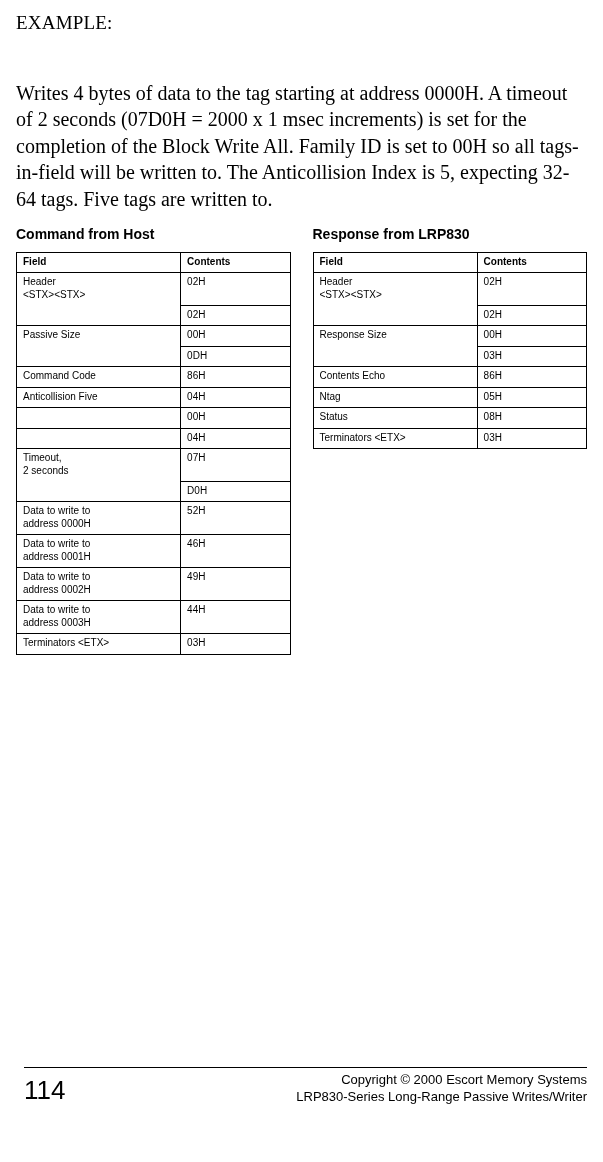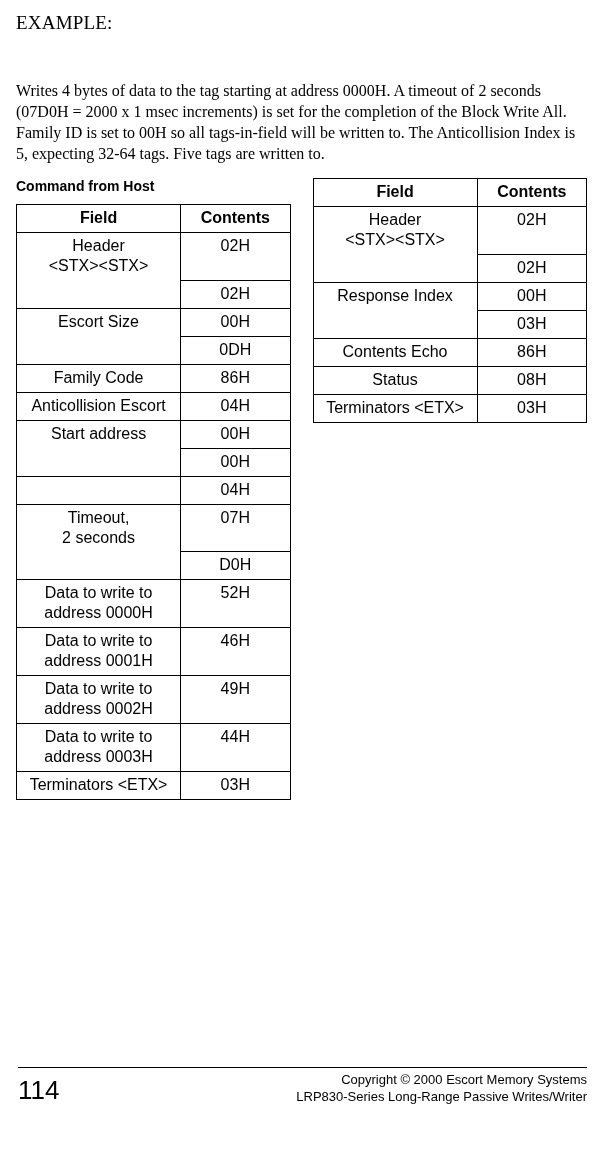--- a/index.html
+++ b/index.html
@@ -1,30 +1,30 @@
 <!DOCTYPE html>
 <html><head>
 <meta charset="utf-8">
 <style>
   * { box-sizing: border-box; margin: 0; padding: 0; }
   html, body { width: 603px; height: 1162px; background: #fff; font-family: "Times New Roman", Times, serif; color: #000; }
   .page { width: 603px; height: 1122px; position: relative; padding: 12px 16px 0 16px; }
   .example-label { font-size: 19px; letter-spacing: 0.2px; margin-bottom: 2px; }
-  .intro { font-size: 16px; line-height: 1.32; margin-bottom: 14px; margin-top: 46px; }
+  .intro { font-size: 20px; line-height: 1.32; margin-bottom: 14px; margin-top: 46px; }
   .columns { display: flex; gap: 22px; }
   .col { flex: 1 1 0; }
   .section-title { font-family: Arial, Helvetica, sans-serif; font-weight: bold; font-size: 14px; margin-bottom: 10px; }
   table { border-collapse: collapse; width: 100%; table-layout: fixed; }
   col.field-col { width: 60%; }
   col.contents-col { width: 40%; }
-  th, td { border: 1px solid #000; padding: 3px 6px 4px 6px; font-family: Arial, Helvetica, sans-serif; font-size: 16px; text-align: center; vertical-align: top; line-height: 1.25; }
+  th, td { border: 1px solid #000; padding: 3px 6px 4px 6px; font-family: Arial, Helvetica, sans-serif; font-size: 10px; text-align: left; vertical-align: top; line-height: 1.25; }
   th { font-weight: bold; }
   .no-bottom { border-bottom: none; }
   .no-top { border-top: none; }
-  .footer { position: absolute; left: 18px; right: 16px; bottom: 16px; }
+  .footer { position: absolute; left: 24px; right: 16px; bottom: 16px; }
   .footer-rule { border: none; border-top: 1px solid #000; margin-bottom: 4px; }
   .footer-row { display: flex; justify-content: space-between; align-items: flex-end; }
   .page-num { font-family: Arial, Helvetica, sans-serif; font-size: 26px; font-weight: normal; }
   .footer-text { font-family: Arial, Helvetica, sans-serif; font-size: 13px; text-align: right; line-height: 1.3; }
 </style>
 </head>
 <body>
 
 <div class="page">
   <div class="example-label">EXAMPLE:</div>
@@ -48,38 +48,34 @@
         <tbody id="left-body">
             <tr>
               <td class="no-bottom">Header<br>&lt;STX&gt;&lt;STX&gt;</td>
               <td>02H</td>
             </tr>
             <tr>
               <td class="no-top"></td>
               <td>02H</td>
             </tr>
             <tr>
-              <td class="no-bottom">Escort Size</td>
+              <td class="no-bottom">Passive Size</td>
               <td>00H</td>
             </tr>
             <tr>
               <td class="no-top"></td>
               <td>0DH</td>
             </tr>
             <tr>
-              <td>Family Code</td>
+              <td>Command Code</td>
               <td>86H</td>
             </tr>
             <tr>
-              <td>Anticollision Escort</td>
+              <td>Anticollision Five</td>
               <td>04H</td>
-            </tr>
-            <tr>
-              <td class="no-bottom">Start address</td>
-              <td>00H</td>
             </tr>
             <tr>
               <td class="no-top"></td>
               <td>00H</td>
             </tr>
             <tr>
               <td class="no-top"></td>
               <td>04H</td>
             </tr>
             <tr>
@@ -108,20 +104,21 @@
             </tr>
             <tr>
               <td>Terminators &lt;ETX&gt;</td>
               <td>03H</td>
             </tr>
           </tbody>
       </table>
     </div>
 
     <div class="col">
+      <div class="section-title">Response from LRP830</div>
       <table>
         <colgroup>
             <col class="field-col">
             <col class="contents-col">
           </colgroup>
         <thead>
           <tr>
             <th>Field</th>
             <th>Contents</th>
           </tr>
@@ -129,30 +126,34 @@
         <tbody id="right-body">
             <tr>
               <td class="no-bottom">Header<br>&lt;STX&gt;&lt;STX&gt;</td>
               <td>02H</td>
             </tr>
             <tr>
               <td class="no-top"></td>
               <td>02H</td>
             </tr>
             <tr>
-              <td class="no-bottom">Response Index</td>
+              <td class="no-bottom">Response Size</td>
               <td>00H</td>
             </tr>
             <tr>
               <td class="no-top"></td>
               <td>03H</td>
             </tr>
             <tr>
               <td>Contents Echo</td>
               <td>86H</td>
+            </tr>
+            <tr>
+              <td>Ntag</td>
+              <td>05H</td>
             </tr>
             <tr>
               <td>Status</td>
               <td>08H</td>
             </tr>
             <tr>
               <td>Terminators &lt;ETX&gt;</td>
               <td>03H</td>
             </tr>
           </tbody>

